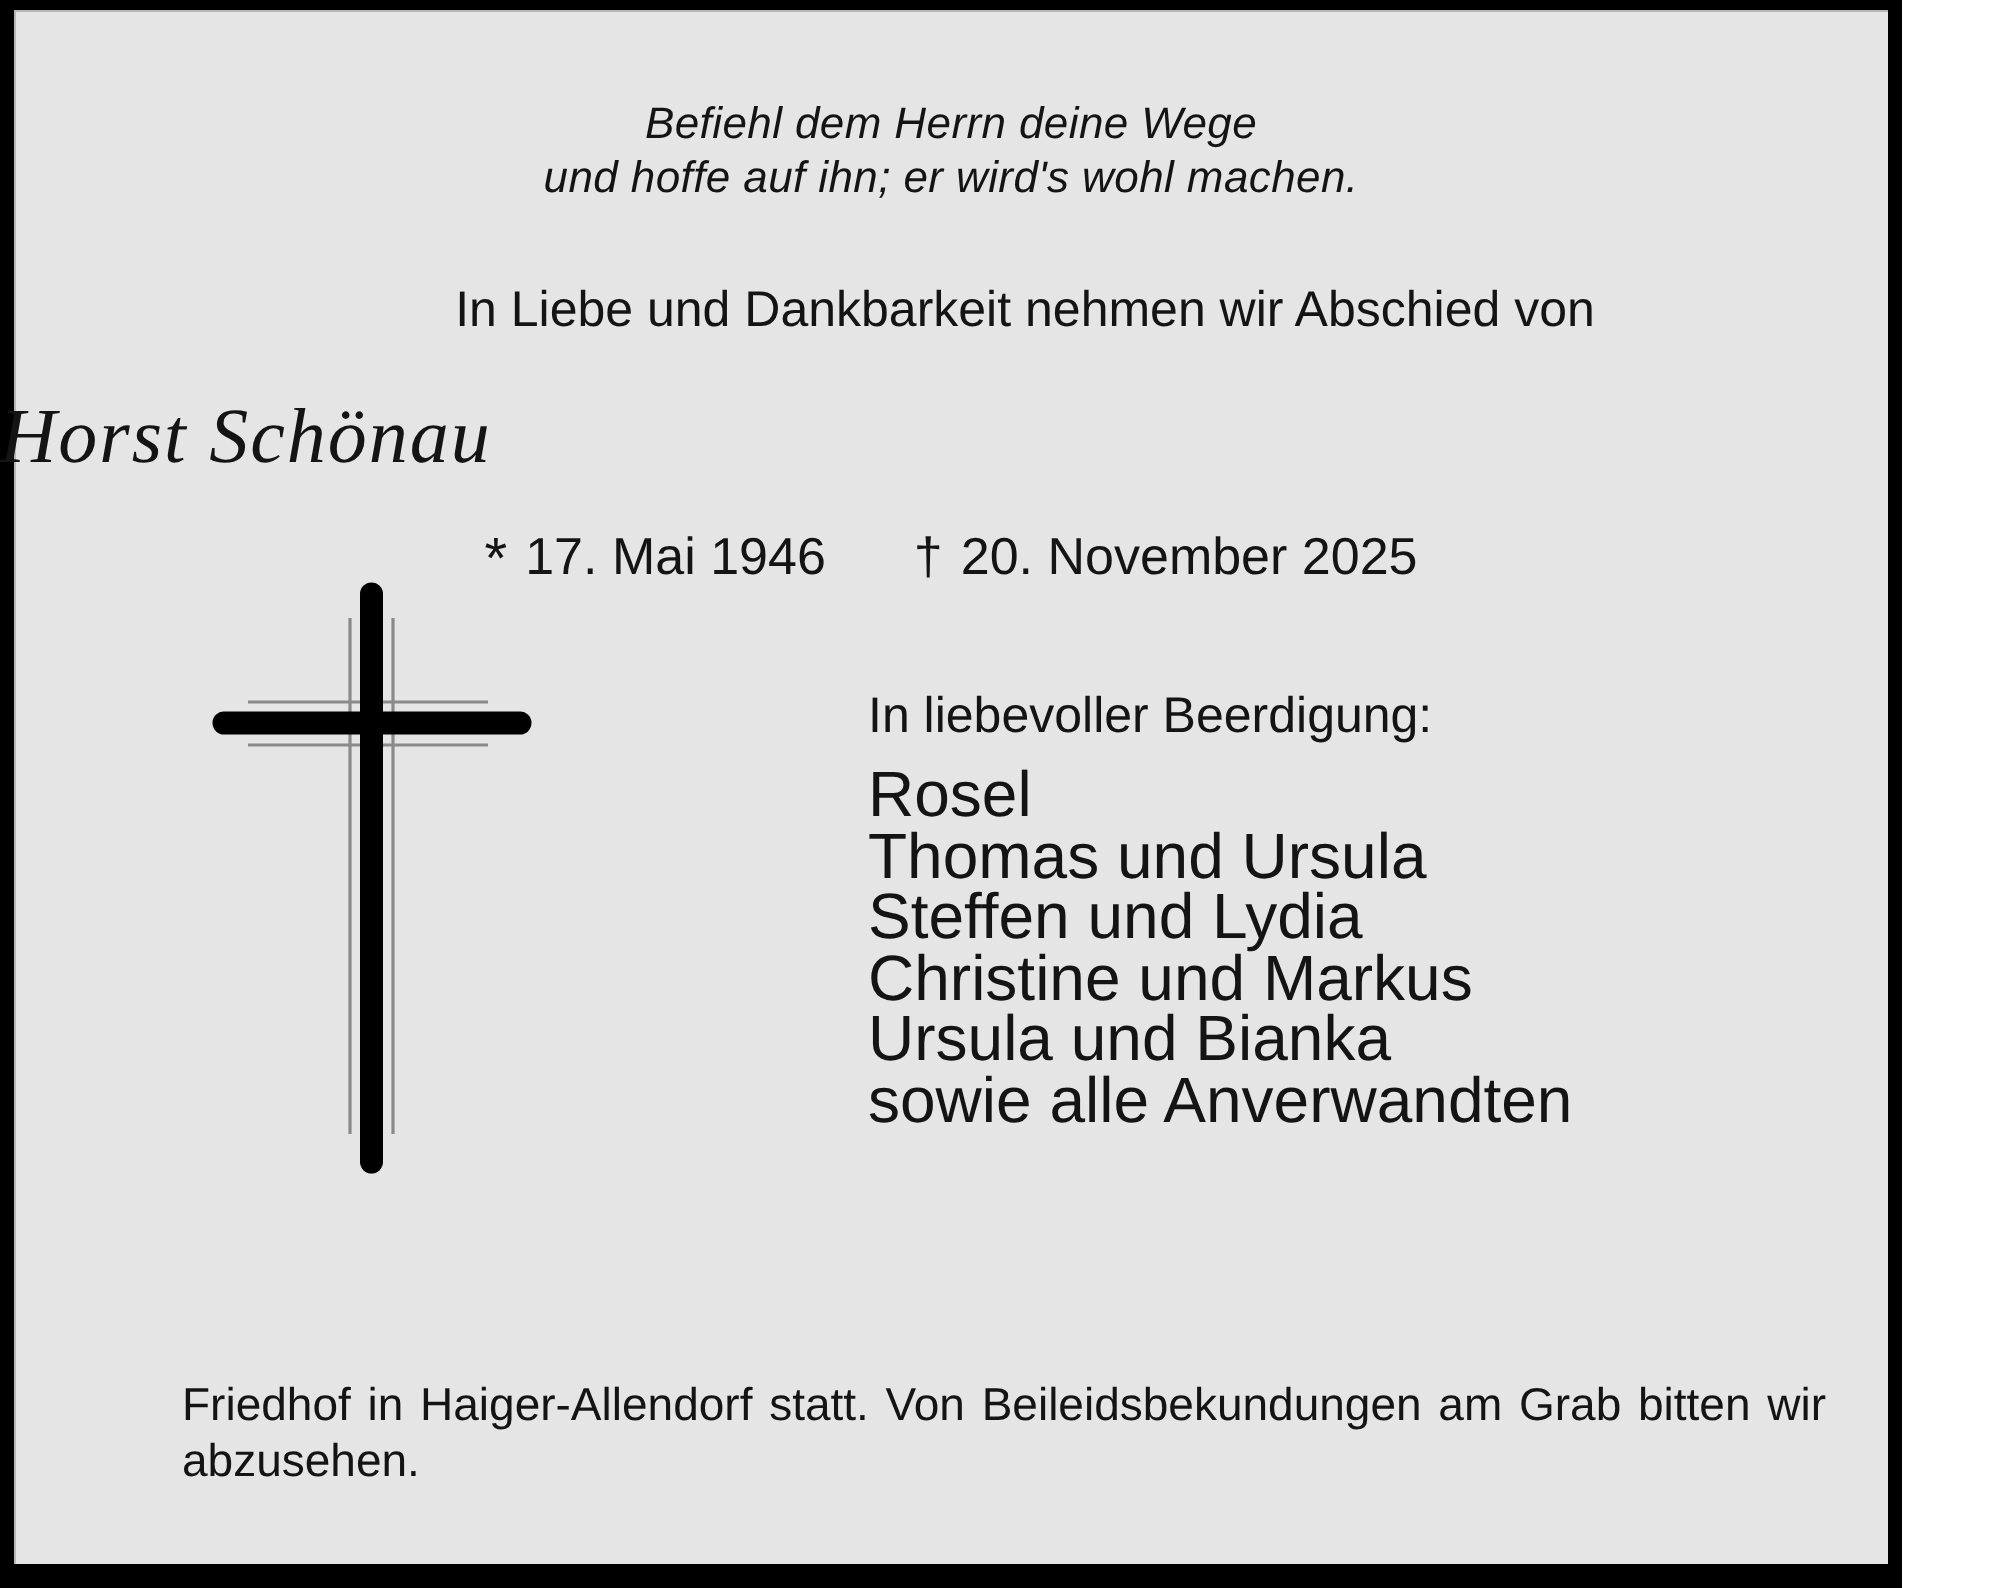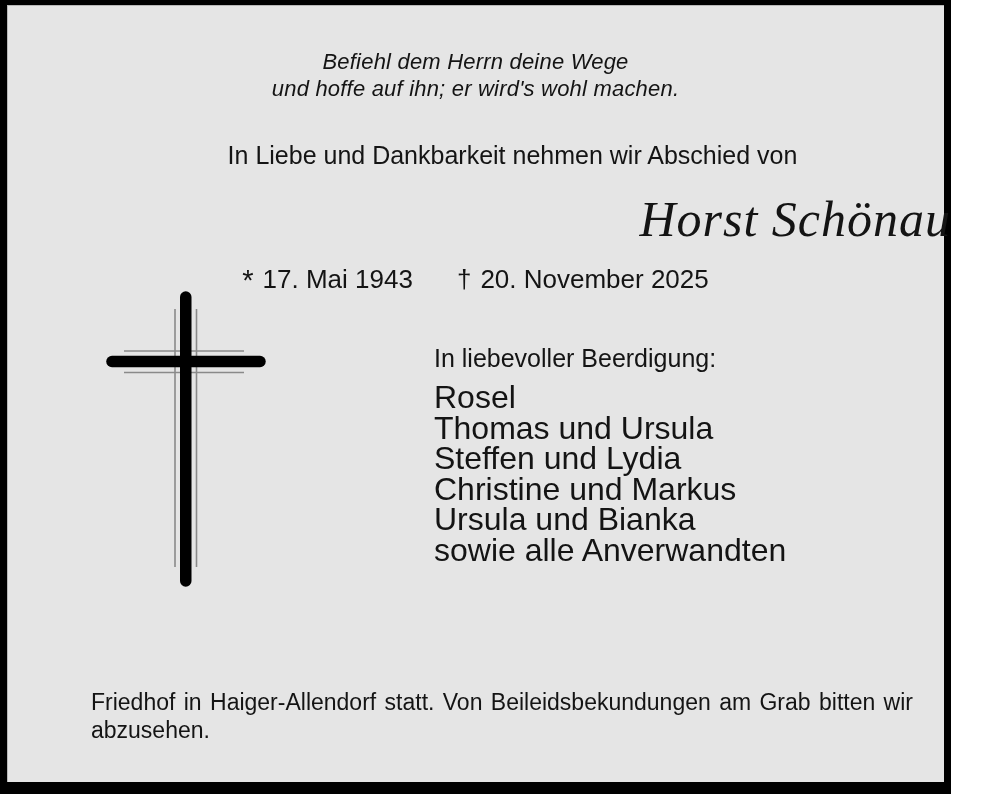--- a/index.html
+++ b/index.html
@@ -30,25 +30,25 @@
   }
   .intro {
     position: absolute; left: 0; top: 141px; width: 100%;
     text-align: center;
     font-size: 25px;
     margin-left: 37px;
   }
   .name {
     position: absolute; left: 0; top: 186px; width: 100%;
     margin: 0;
-    text-align: right;
+    text-align: left;
     font-family: "Liberation Serif", serif;
     font-style: italic;
     font-weight: normal;
-    font-size: 50px;
+    font-size: 39px;
     line-height: 66px;
     letter-spacing: 1px;
   }
   .dates {
     position: absolute; left: 0; top: 262px; width: 100%;
     display: flex; justify-content: center; align-items: baseline;
     gap: 44px;
     font-size: 26px;
   }
   .date-group { white-space: nowrap; }
@@ -101,21 +101,21 @@
     <div>Befiehl dem Herrn deine Wege</div>
     <div>und hoffe auf ihn; er wird's wohl machen.</div>
   </div>
 
   <div class="intro">In Liebe und Dankbarkeit nehmen wir Abschied von</div>
 
   <h1 class="name">Horst Schönau</h1>
 
   <div class="dates">
     <span class="date-group">
-      <span class="sym sym-star">*</span><span>17. Mai 1943</span>
+      <span class="sym sym-star">*</span><span>17. Mai 1946</span>
     </span>
     <span class="date-group">
       <span class="sym">†</span><span>20. November 2025</span>
     </span>
   </div>
 
   <svg class="cross" width="170" height="305" viewBox="0 0 170 305" aria-hidden="true">
     <g stroke="#8a8a8a" stroke-width="1.6">
       <line x1="75" y1="19" x2="75" y2="277"></line>
       <line x1="96.5" y1="19" x2="96.5" y2="277"></line>

